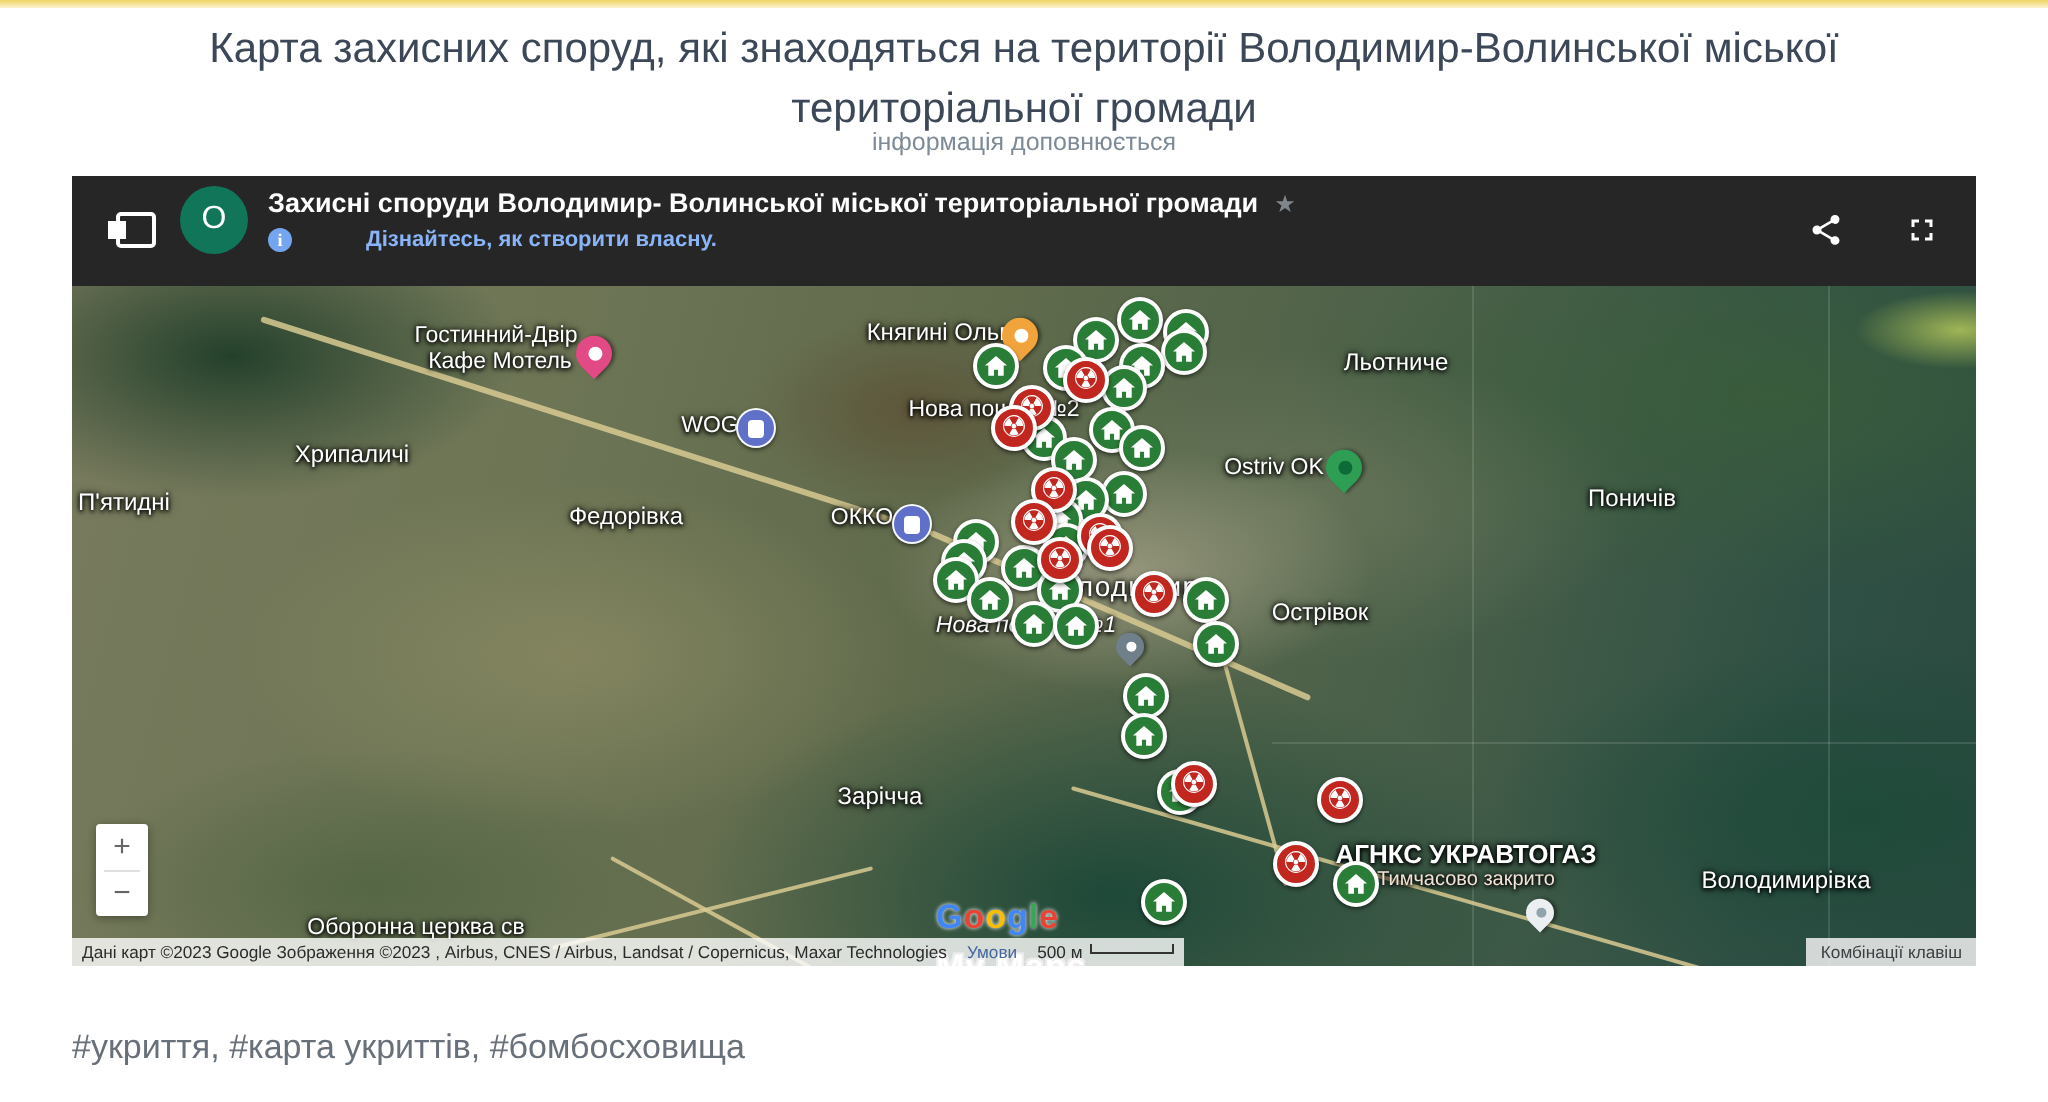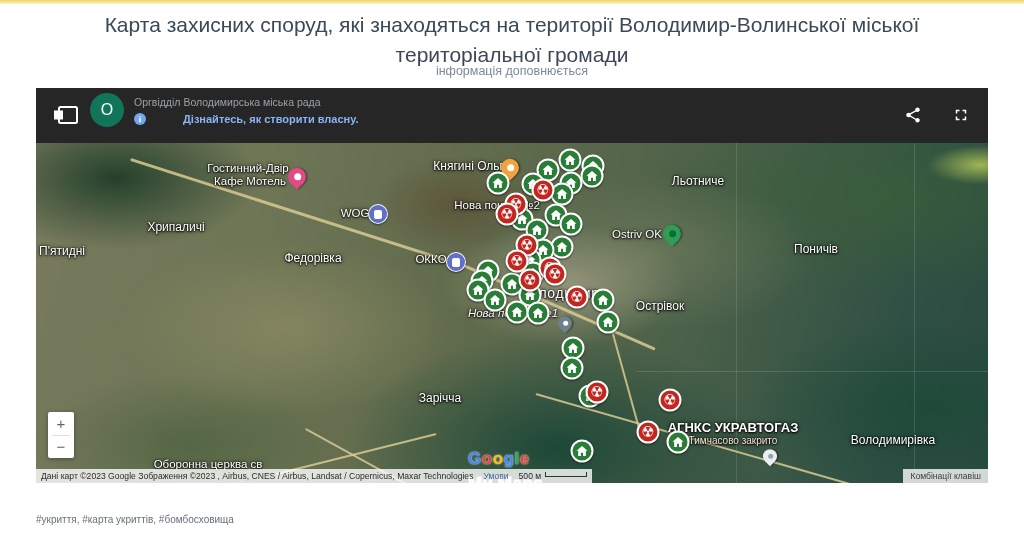--- a/index.html
+++ b/index.html
@@ -93,42 +93,42 @@
   .attr-row { position:absolute; left:0; bottom:0; height:14px; display:flex; z-index:7;
               font-size:8.6px; color:#2b2b2b; align-items:stretch; }
   .attr-box { background:rgba(255,255,255,.8); padding:2px 5px 0 5px; white-space:nowrap; }
   .attr-terms { color:#44679f; cursor:pointer; }
   .scale-box { display:flex; gap:4px; align-items:center; padding-top:0; }
   .scale-bar { width:42px; height:5px; border-left:1px solid #333; border-right:1px solid #333;
                border-bottom:1px solid #333; margin-bottom:3px; }
   .kbd-box { position:absolute; right:0; bottom:0; height:14px; background:rgba(241,241,241,.85);
              font-size:8.6px; color:#3c4043; padding:2px 7px 0 7px; z-index:7; cursor:pointer; }
 
-  .hashtags { position:absolute; left:36px; top:514px; font-size:10px; color:#68707a; }
+  .hashtags { position:absolute; left:36px; top:514px; font-size:17px; color:#68707a; }
 </style>
 </head>
 <body>
 
 <div class="top-strip"></div>
 
 <h1 class="page-title">Карта захисних споруд, які знаходяться на території Володимир-Волинської міської територіальної громади</h1>
 <div class="page-subtitle">інформація доповнюється</div>
 
 <div class="embed">
 
   <div class="embed-header">
     <div class="panel-icon">
       <svg width="26" height="21" viewBox="0 0 26 21">
         <rect x="6" y="2" width="18" height="16" rx="1.5" fill="none" stroke="#fff" stroke-width="2"></rect>
         <rect x="1" y="5.5" width="9" height="9" fill="#fff"></rect>
       </svg>
     </div>
     <div class="avatar">O</div>
     <div class="h-text">
-      <div class="h-owner">Оргвідділ Володимирська міська рада</div>
+      <div class="h-title"><span>Захисні споруди Володимир- Волинської міської територіальної громади</span><span class="h-star">★</span></div>
       <div class="h-info">
         <span class="info-i">i</span>
         <span class="h-link">Дізнайтесь, як створити власну.</span>
       </div>
     </div>
     <div class="h-actions">
       <span>
         <svg width="18" height="20" viewBox="0 0 24 24" fill="#fff">
             <path d="M18 16.1c-.8 0-1.5.3-2 .8l-7.1-4.2c0-.2.1-.4.1-.7s0-.5-.1-.7L16 7.2c.5.5 1.2.8 2 .8 1.7 0 3-1.3 3-3s-1.3-3-3-3-3 1.3-3 3c0 .2 0 .5.1.7L8 9.8C7.5 9.3 6.8 9 6 9c-1.7 0-3 1.3-3 3s1.3 3 3 3c.8 0 1.5-.3 2-.8l7.1 4.2c0 .2-.1.4-.1.6 0 1.6 1.3 2.9 3 2.9s3-1.3 3-2.9-1.3-2.9-3-2.9z"></path>
           </svg>

